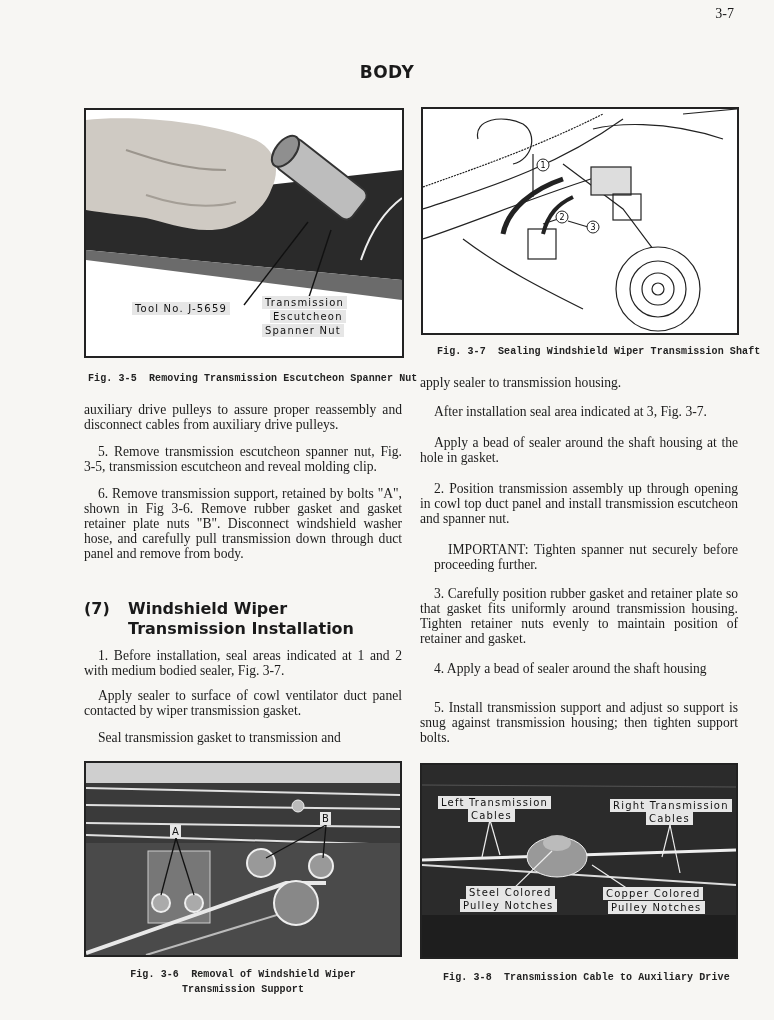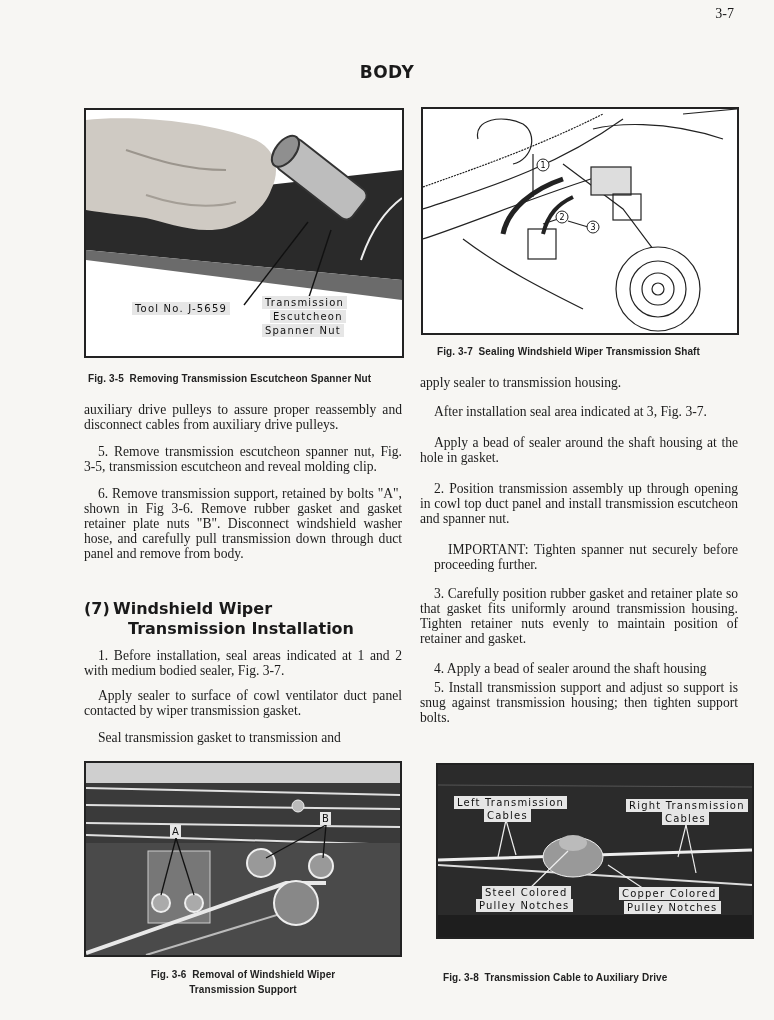--- a/index.html
+++ b/index.html
@@ -5,21 +5,21 @@
   html, body { margin: 0; padding: 0; }
   body {
     width: 774px; height: 1020px; position: relative; overflow: hidden;
     background: #f7f6f3; color: #1a1a1a;
     font-family: "DejaVu Serif", serif;
   }
   .abs { position: absolute; }
   .page-num { right: 40px; top: 6px; font-size: 14px; font-family: "Liberation Serif", serif; }
   .header { left: 0; width: 774px; top: 44px; text-align: center; font-family: "DejaVu Sans", sans-serif; font-weight: bold; font-size: 17px; letter-spacing: 0.5px; margin-top: 18px; }
   .fig { border: 2px solid #222; box-sizing: border-box; overflow: hidden; }
-  .cap { font-family: Liberation Sans, sans-serif; font-size: 10px; font-weight: bold; color: #222; letter-spacing: 0.1px; }
+  .cap { font-family: Liberation Mono, monospace; font-size: 10px; font-weight: bold; color: #222; letter-spacing: 0.1px; }
   .cap.center { text-align: center; }
   .body-text { font-family: "Liberation Serif", serif; font-size: 13.6px; line-height: 15px; text-align: justify; color: #1c1c1c; }
   .body-text p { margin: 0 0 12px 0; text-indent: 14px; }
   .body-text p.noind { text-indent: 0; }
   .sec-head { font-family: "DejaVu Sans", sans-serif; font-weight: bold; font-size: 16px; line-height: 20px; }
   .label-box {
     position: absolute; background: #e6e6e6; color: #111; font-family: "DejaVu Sans", sans-serif;
     font-size: 10px; letter-spacing: 1.2px; line-height: 13px; padding: 0 3px; text-align: center;
   }
   svg { display: block; }
@@ -94,37 +94,37 @@
 </div>
 <div class="abs cap" style="left:437px; top:346px; white-space:pre;">Fig. 3-7  Sealing Windshield Wiper Transmission Shaft</div>
 
 <div class="abs body-text" style="left:84px; top:402px; width:318px;">
   <p class="noind">auxiliary drive pulleys to assure proper reassembly and disconnect cables from auxiliary drive pulleys.</p>
   <p>5. Remove transmission escutcheon spanner nut, Fig. 3-5, transmission escutcheon and reveal molding clip.</p>
   <p>6. Remove transmission support, retained by bolts "A", shown in Fig 3-6. Remove rubber gasket and gasket retainer plate nuts "B". Disconnect windshield washer hose, and carefully pull transmission down through duct panel and remove from body.</p>
 </div>
 
 <div class="abs sec-head" style="left:84px; top:599px;">(7)</div>
-<div class="abs sec-head" style="left:113px; top:599px;">Windshield Wiper</div>
+<div class="abs sec-head" style="left:128px; top:599px;">Windshield Wiper</div>
 <div class="abs sec-head" style="left:128px; top:619px;">Transmission Installation</div>
 
 <div class="abs body-text" style="left:84px; top:648px; width:318px;">
   <p>1. Before installation, seal areas indicated at 1 and 2 with medium bodied sealer, Fig. 3-7.</p>
   <p style="margin-top:-2px;">Apply sealer to surface of cowl ventilator duct panel contacted by wiper transmission gasket.</p>
   <p style="margin-top:12px;">Seal transmission gasket to transmission and</p>
 </div>
 
 <div class="abs body-text" style="left:420px; top:375px; width:318px;">
   <p class="noind" style="margin-bottom:14px;">apply sealer to transmission housing.</p>
   <p style="margin-bottom:16px;">After installation seal area indicated at 3, Fig. 3-7.</p>
   <p style="margin-bottom:16px;">Apply a bead of sealer around the shaft housing at the hole in gasket.</p>
   <p style="margin-bottom:16px;">2. Position transmission assembly up through opening in cowl top duct panel and install transmission escutcheon and spanner nut.</p>
   <p style="padding-left:14px; margin-bottom:14px;">IMPORTANT:  Tighten spanner nut securely before proceeding further.</p>
   <p style="margin-bottom:15px;">3. Carefully position rubber gasket and retainer plate so that gasket fits uniformly around transmission housing. Tighten retainer nuts evenly to maintain position of retainer and gasket.</p>
-  <p style="margin-bottom:4px;">4. Apply a bead of sealer around the shaft housing</p>
+  <p style="margin-bottom:24px;">4. Apply a bead of sealer around the shaft housing</p>
   <p>5. Install transmission support and adjust so support is snug against transmission housing; then tighten support bolts.</p>
 </div>
 
 <div class="abs fig" style="left:84px; top:761px; width:318px; height:196px; background:#3a3a3a;">
   <svg width="314" height="192" viewBox="0 0 314 192">
     <rect x="0" y="0" width="314" height="192" fill="#3a3a3a"></rect>
     <rect x="0" y="0" width="314" height="20" fill="#cfcfcf"></rect>
     <g stroke="#e0e0e0" stroke-width="2" fill="none">
       <path d="M0,25 L314,32"></path>
       <path d="M0,42 L314,46"></path>
@@ -147,21 +147,21 @@
       <line x1="240" y1="62" x2="180" y2="95"></line>
       <line x1="240" y1="62" x2="237" y2="95"></line>
     </g>
   </svg>
   <div class="label-box" style="left:84px; top:62px; letter-spacing:0; padding:0 2px;">A</div>
   <div class="label-box" style="left:234px; top:49px; letter-spacing:0; padding:0 2px;">B</div>
 </div>
 <div class="abs cap center" style="left:84px; width:318px; top:969px; white-space:pre;">Fig. 3-6  Removal of Windshield Wiper</div>
 <div class="abs cap center" style="left:84px; width:318px; top:984px;">Transmission Support</div>
 
-<div class="abs fig" style="left:436px; top:763px; width:318px; height:176px; background:#0c4a6e;">
+<div class="abs fig" style="left:420px; top:763px; width:318px; height:196px; background:#0c4a6e;">
   <svg width="314" height="192" viewBox="0 0 314 192">
     <rect x="0" y="0" width="314" height="192" fill="#2b2b2b"></rect>
     <path d="M0,20 L314,22" stroke="#555" stroke-width="1"></path>
     <path d="M0,95 L314,85" stroke="#eee" stroke-width="3"></path>
     <path d="M0,100 L314,120" stroke="#ddd" stroke-width="2"></path>
     <ellipse cx="135" cy="92" rx="30" ry="20" fill="#999" stroke="#eee"></ellipse>
     <ellipse cx="135" cy="78" rx="14" ry="8" fill="#bbb"></ellipse>
     <rect x="0" y="150" width="314" height="42" fill="#1e1e1e"></rect>
     <g stroke="#eee" stroke-width="1.2">
       <line x1="68" y1="55" x2="60" y2="92"></line>

